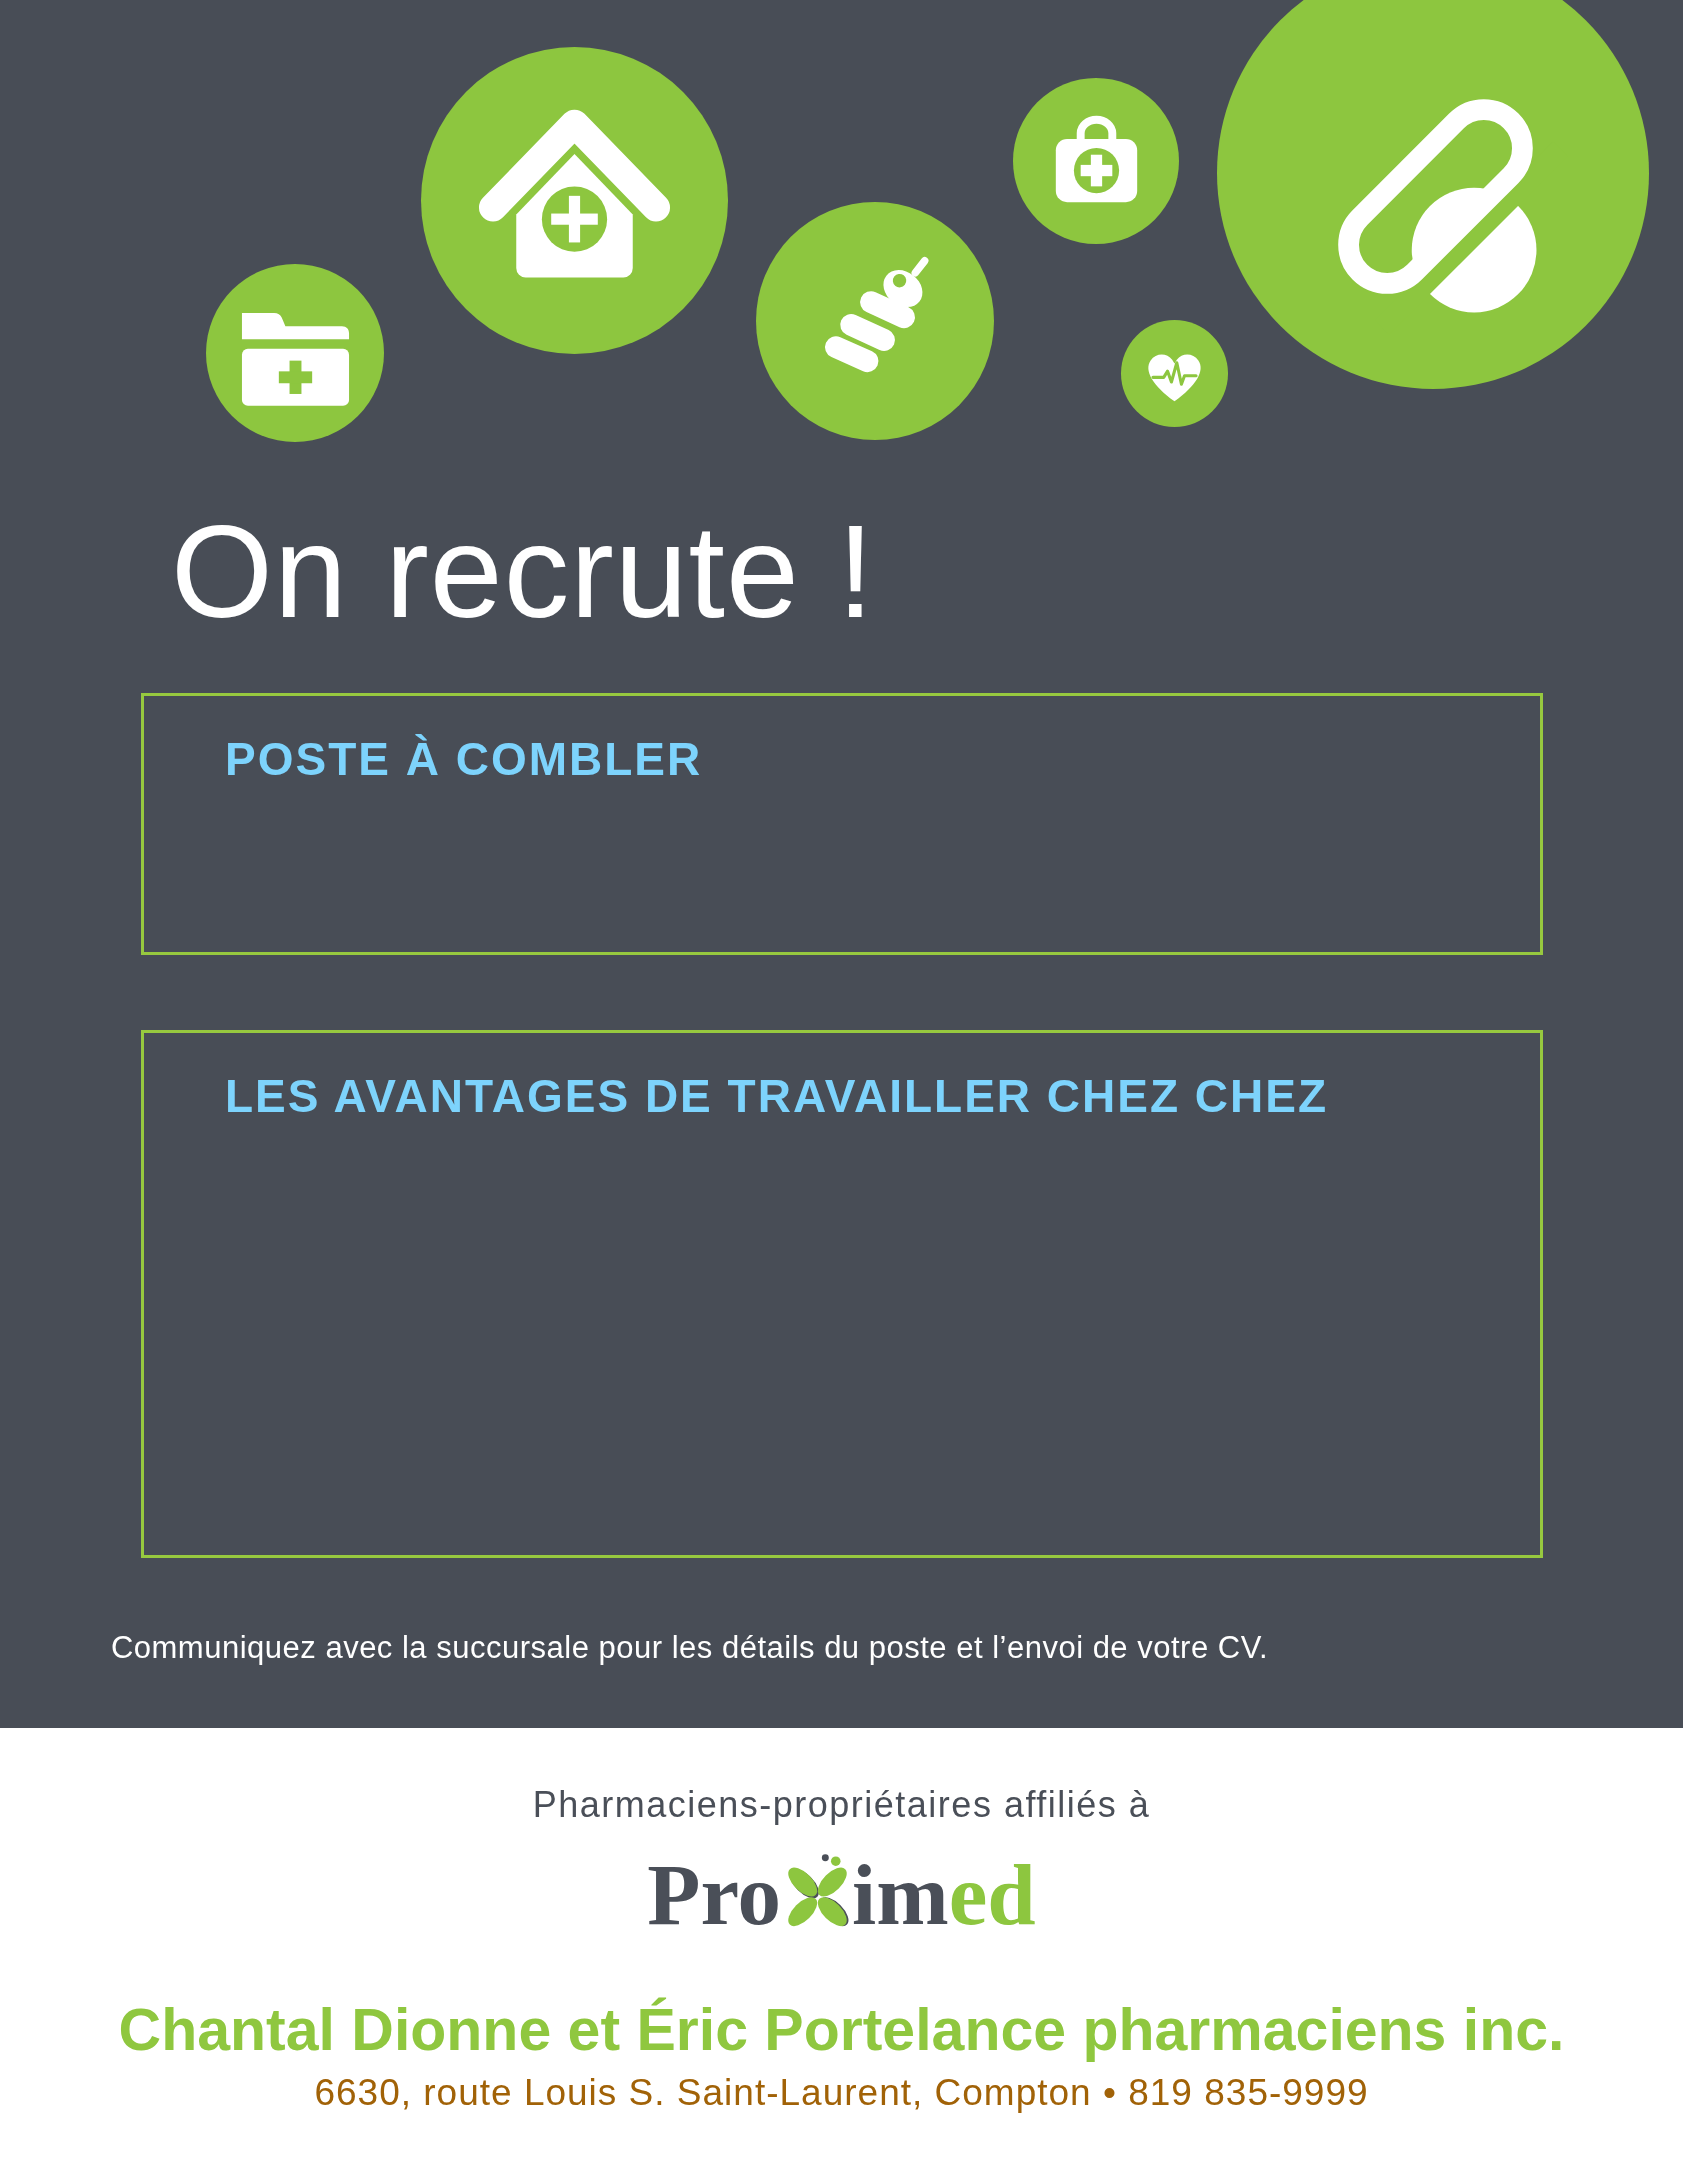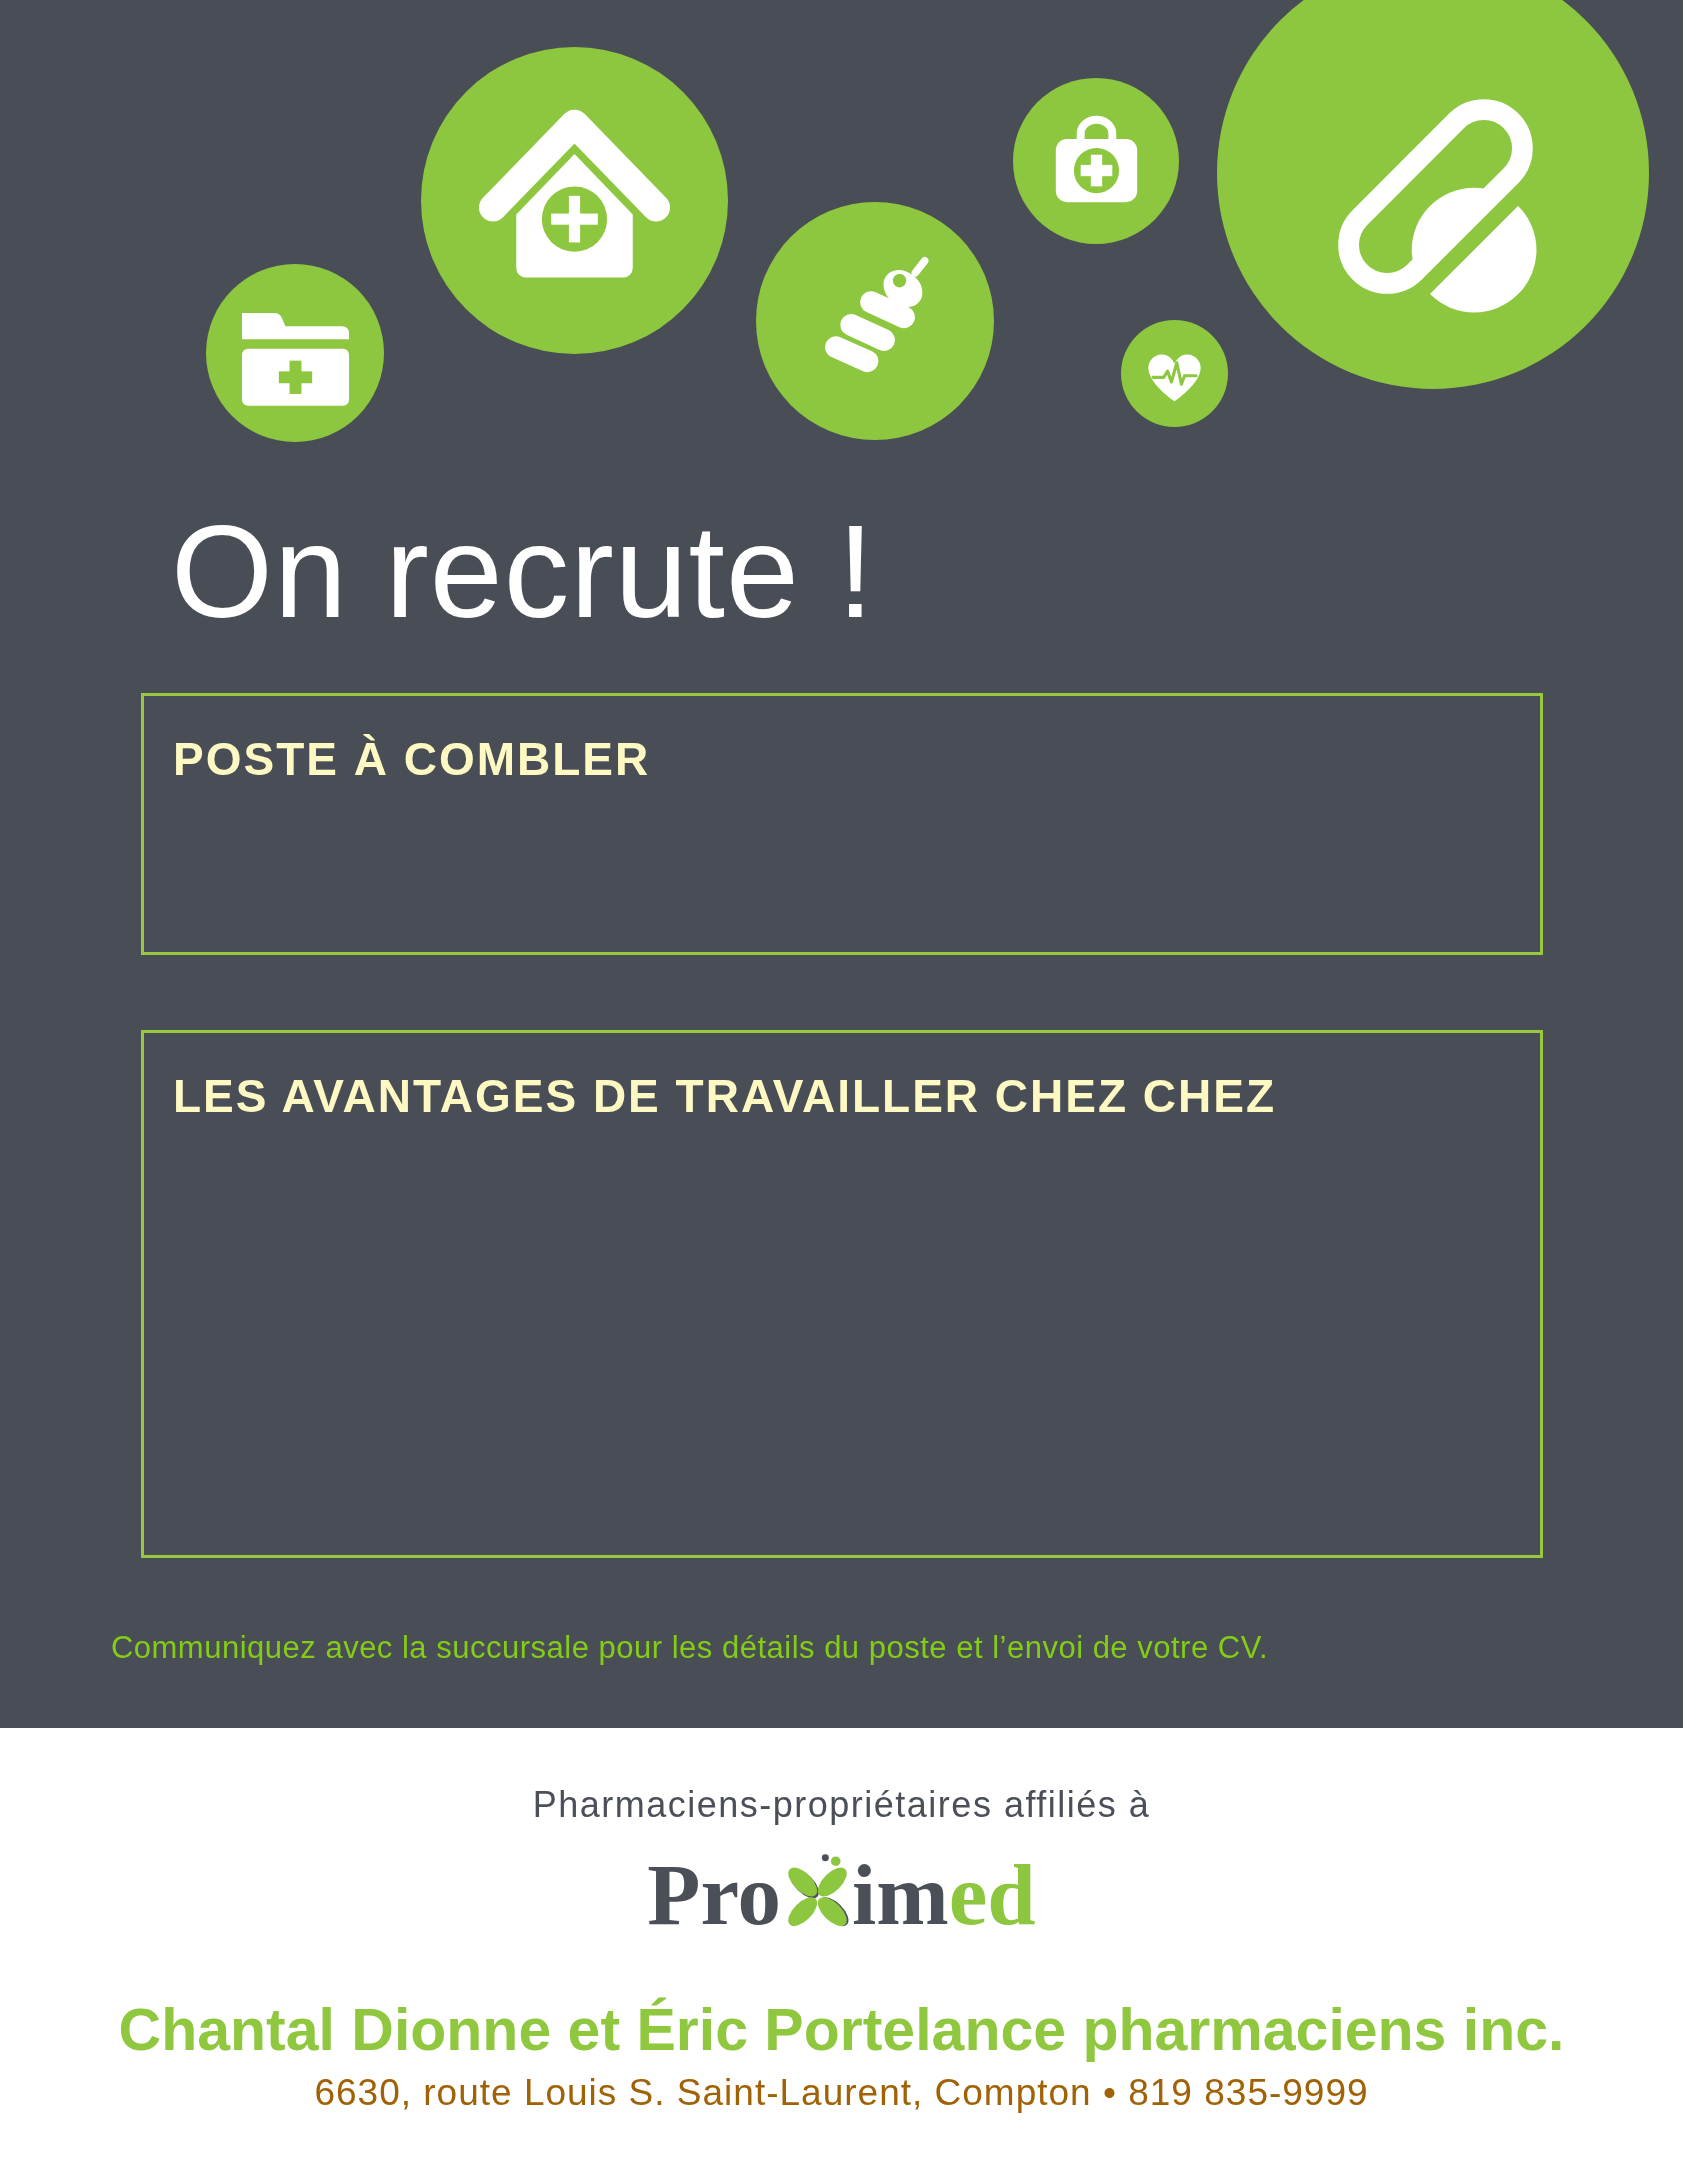--- a/index.html
+++ b/index.html
@@ -51,35 +51,35 @@
     position: absolute;
     left: 141px;
     width: 1402px;
     border: 3px solid #97c93f;
     box-sizing: border-box;
   }
   .box-poste     { top: 693px;  height: 262px; }
   .box-avantages { top: 1030px; height: 528px; }
   .box-label {
     margin: 0;
-    padding: 38px 0 0 29px;
-    color: #fef9c3;
+    padding: 38px 0 0 81px;
+    color: #7dd3fc;
     font-size: 46px;
     font-weight: 700;
     letter-spacing: 2px;
     line-height: 51px;
     white-space: nowrap;
   }
   .contact-note {
     position: absolute;
     left: 0; top: 1630px;
     width: 1379px;
     margin: 0;
     text-align: center;
-    color: #84cc16;
+    color: #ffffff;
     font-size: 31px;
     font-weight: 400;
     letter-spacing: 0.5px;
   }
 
   
   .footer {
     position: absolute;
     left: 0; top: 1728px;
     width: 1683px;

